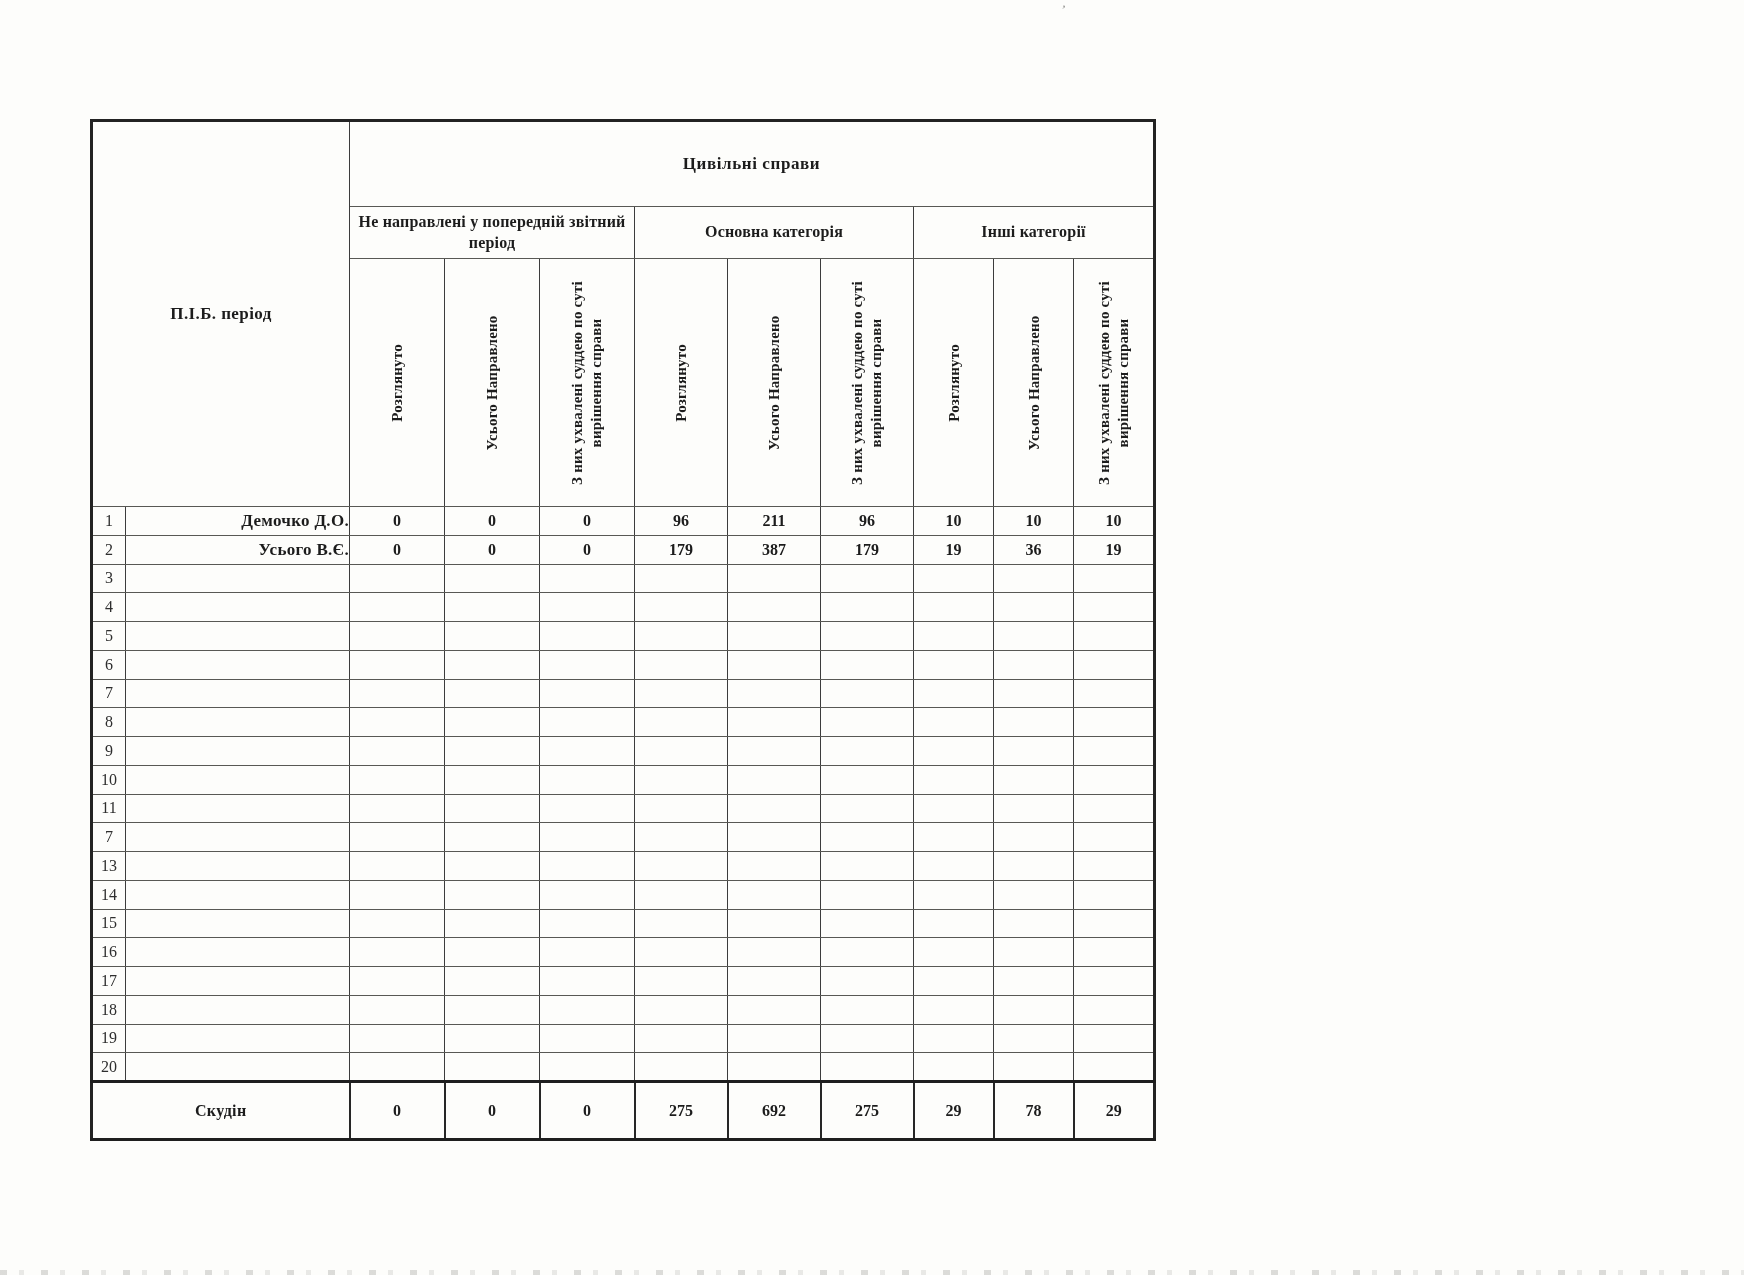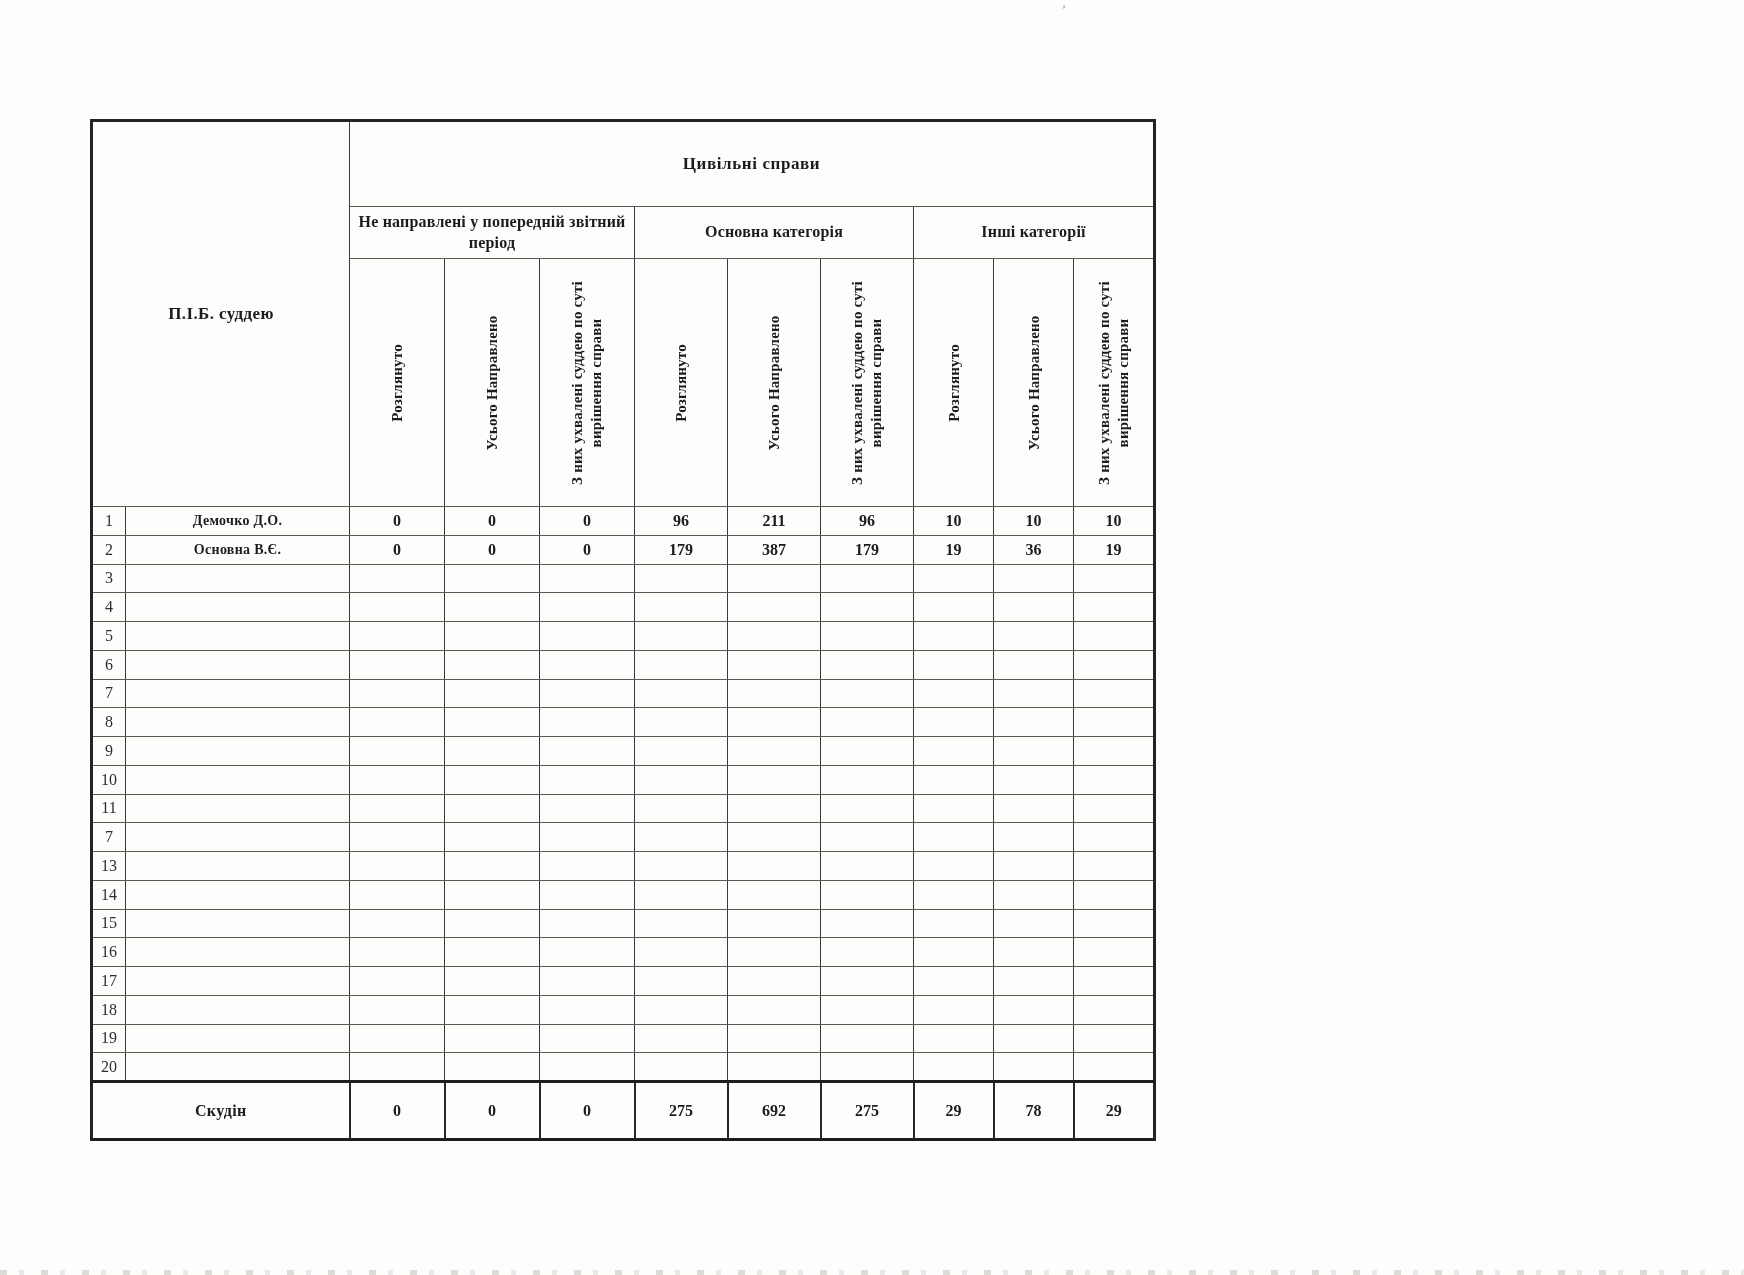--- a/index.html
+++ b/index.html
@@ -119,22 +119,22 @@
 
   
   td.rownum {
     font-weight: normal;
     font-size: 16px;
     color: #2e2e2e;
     text-align: center;
     vertical-align: middle;
   }
   td.name {
-    font-size: 14px;
-    text-align: center;
+    font-size: 17px;
+    text-align: right;
     vertical-align: middle;
     letter-spacing: 0.3px;
   }
   td.val {
     font-size: 16px;
     text-align: center;
     vertical-align: middle;
   }
 
   
@@ -168,21 +168,21 @@
     <col style="width:93px">
       <col style="width:93px">
       <col style="width:93px">
     <col style="width:80px">
       <col style="width:80px">
       <col style="width:81px">
   </colgroup>
 
   <thead>
     <tr class="title-row">
-      <th class="judge-head" colspan="2" rowspan="3">П.І.Б. суддею</th>
+      <th class="judge-head" colspan="2" rowspan="3">П.І.Б. період</th>
       <th class="title-cell" colspan="9">Цивільні справи</th>
     </tr>
     <tr class="group-row">
       <th class="group-cell gb-l" colspan="3">Не направлені у попередній звітний період</th>
       <th class="group-cell gb-l" colspan="3">Основна категорія</th>
       <th class="group-cell gb-l" colspan="3">Інші категорії</th>
     </tr>
     <tr class="subhead-row">
       <th class="rot-cell gb-l">
         <div class="rot">Розглянуто</div>
@@ -224,21 +224,21 @@
         <td class="val">0</td>
         <td class="val gb-l">96</td>
         <td class="val">211</td>
         <td class="val">96</td>
         <td class="val gb-l">10</td>
         <td class="val">10</td>
         <td class="val">10</td>
       </tr>
       <tr class="data-row">
         <td class="rownum">2</td>
-        <td class="name">Основна В.Є.</td>
+        <td class="name">Усього В.Є.</td>
         <td class="val gb-l">0</td>
         <td class="val">0</td>
         <td class="val">0</td>
         <td class="val gb-l">179</td>
         <td class="val">387</td>
         <td class="val">179</td>
         <td class="val gb-l">19</td>
         <td class="val">36</td>
         <td class="val">19</td>
       </tr>

